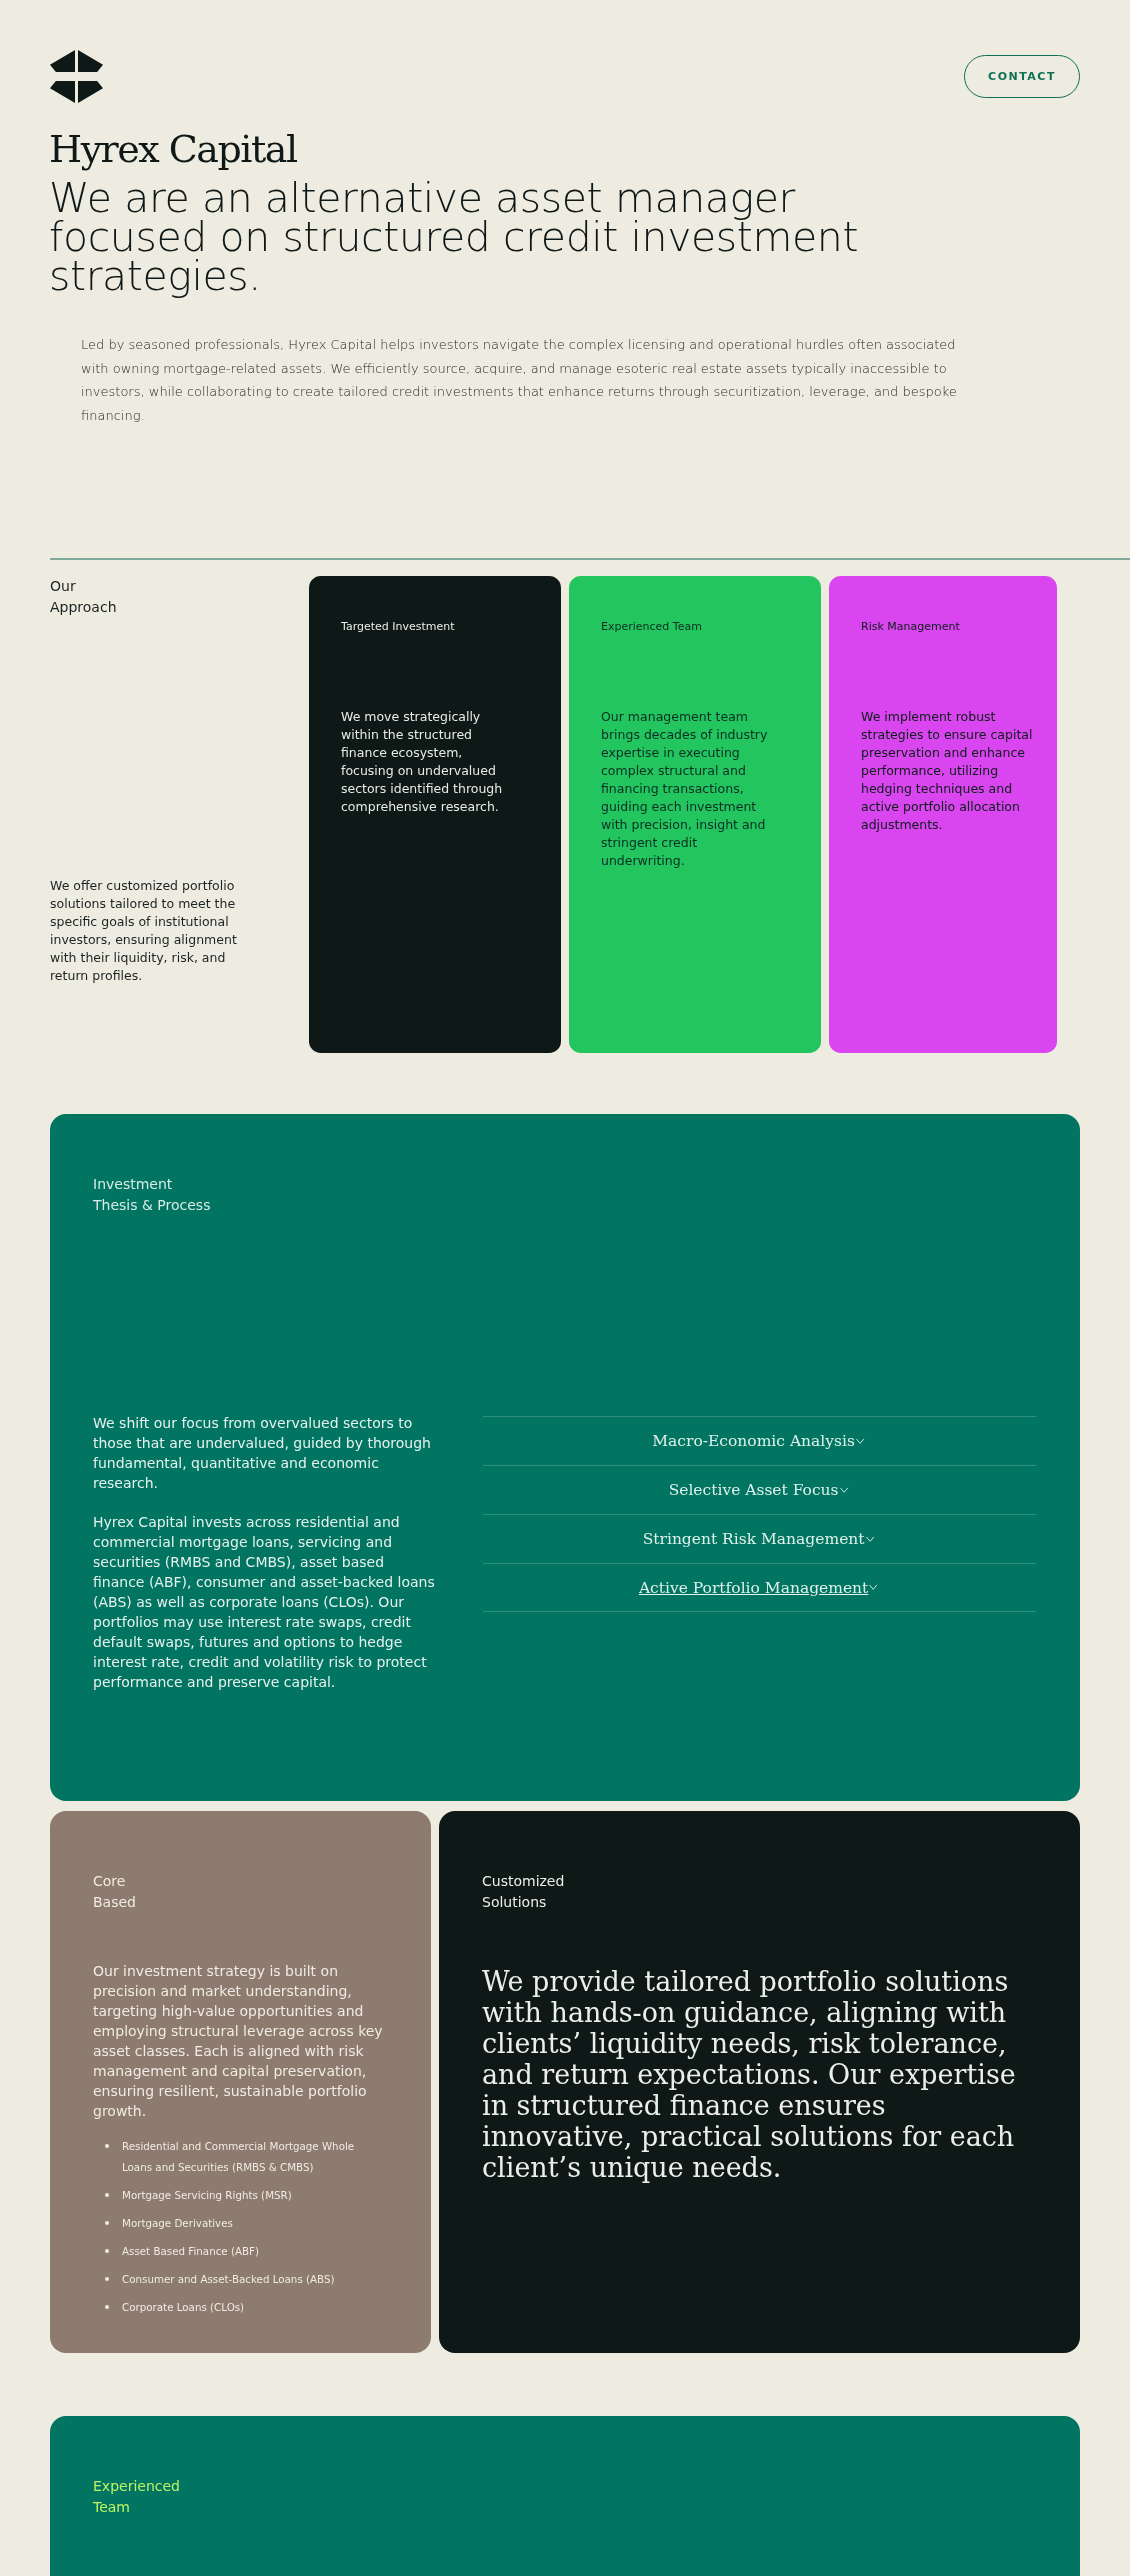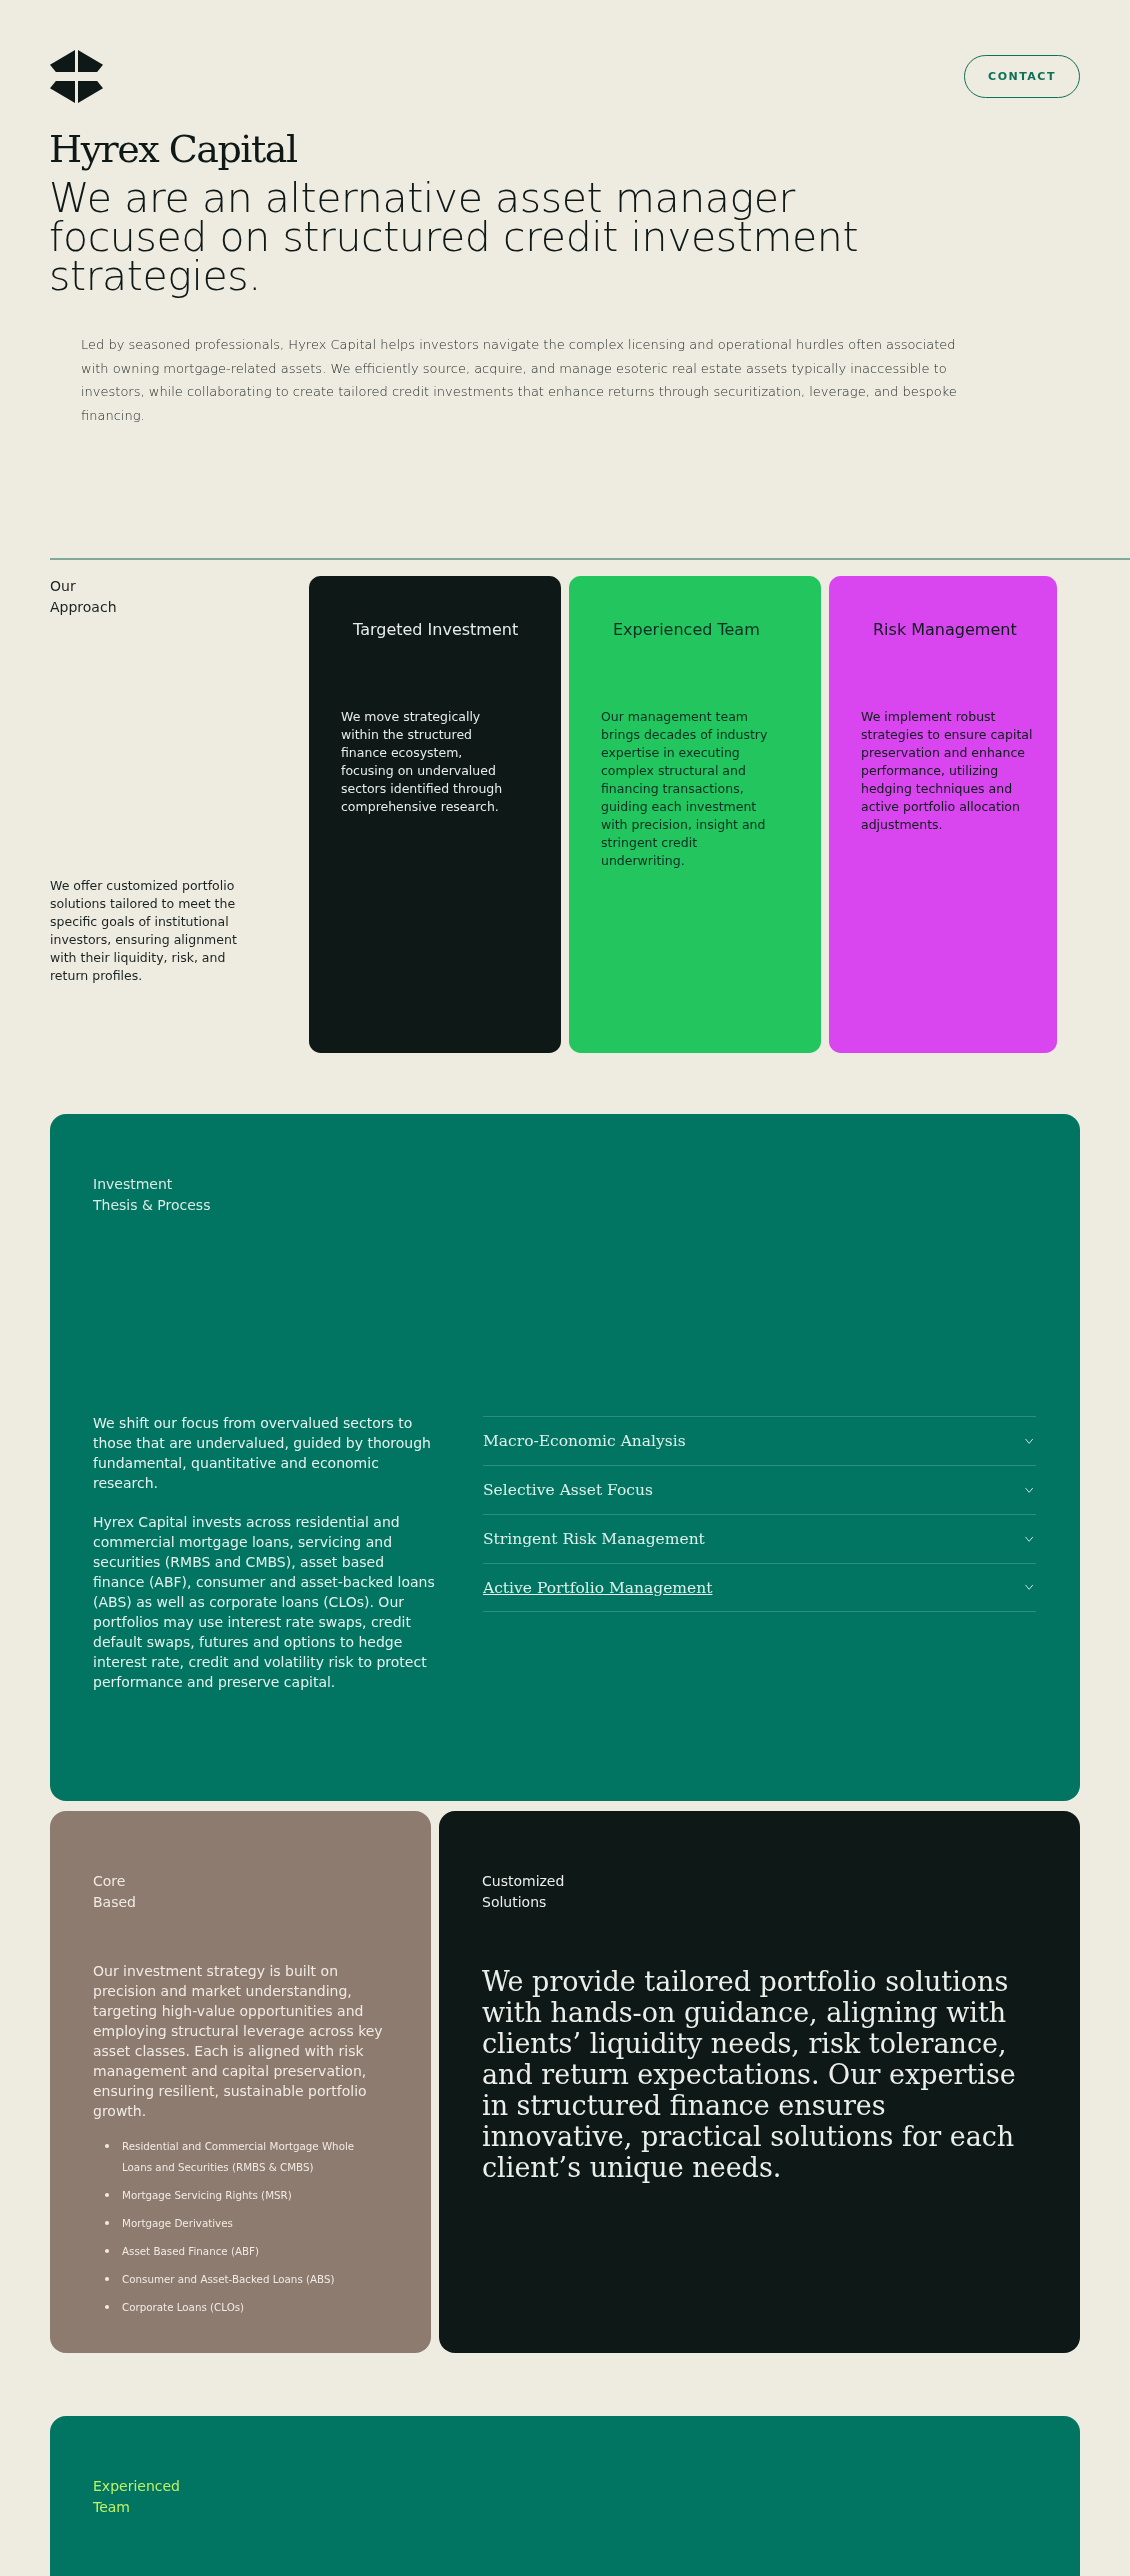--- a/index.html
+++ b/index.html
@@ -15,34 +15,34 @@
   .hero-title { left: 49px; top: 179px; width: 883px; font-family: "DejaVu Sans", sans-serif; font-weight: 200; font-size: 41px; line-height: 39px; color: #0e1817; letter-spacing: -0.4px; }
   .hero-desc { left: 50px; top: 333px; width: 883px; font-family: "DejaVu Sans", sans-serif; font-weight: 300; font-size: 13px; line-height: 23.6px; color: #1b2523; margin-left: 31px; }
 
   .divider { left: 50px; top: 558px; width: 1080px; height: 2.2px; background: #7fa99b; }
 
   
   .approach-label { left: 50px; top: 576px; font-family: "DejaVu Sans", sans-serif; font-size: 14px; line-height: 20.6px; color: #1a2422; }
   .approach-desc { left: 50px; top: 877px; width: 199px; font-family: "DejaVu Sans", sans-serif; font-size: 12.5px; line-height: 18px; color: #1a2422; }
 
   .card { border-radius: 11.8px; }
-  .card-title { position: absolute; left: 44px; top: 44px; font-family: "DejaVu Sans", sans-serif; font-size: 16px; }
+  .card-title { position: absolute; left: 32px; top: 44px; font-family: "DejaVu Sans", sans-serif; font-size: 11px; }
   .card-body { position: absolute; left: 32px; top: 132px; width: 177px; font-family: "DejaVu Sans", sans-serif; font-size: 12.5px; line-height: 18px; }
   .c1 { left: 309px; top: 576px; width: 252px; height: 477px; background: #0d1817; color: #e8ece8; }
   .c2 { left: 569px; top: 576px; width: 252px; height: 477px; background: #22c55e; color: #0d2e24; }
   .c3 { left: 829px; top: 576px; width: 228px; height: 477px; background: #d946ef; color: #0e1c1a; }
 
   
   .thesis { left: 50px; top: 1114px; width: 1030px; height: 687px; background: #027562; border-radius: 16px; color: #e6f2ee; }
   .thesis-label { position: absolute; left: 43px; top: 60px; font-family: "DejaVu Sans", sans-serif; font-size: 14px; line-height: 20.6px; color: #d8ece6; }
   .thesis-headline { position: absolute; left: 43px; top: 151px; width: 972px; font-family: "DejaVu Serif", serif; font-size: 31px; line-height: 36px; color: #e8f5f0; font-weight: 300; }
   .thesis-p1 { position: absolute; left: 43px; top: 299px; width: 346px; font-family: "DejaVu Sans", sans-serif; font-size: 14px; line-height: 20px; color: #e6f2ee; }
   .thesis-p2 { position: absolute; left: 43px; top: 398px; width: 346px; font-family: "DejaVu Sans", sans-serif; font-size: 14px; line-height: 20px; color: #e6f2ee; }
   .accordion { position: absolute; left: 433px; top: 302px; width: 553px; }
-  .acc-item { height: 49px; border-top: 1.5px solid #2d8e7a; display: flex; align-items: center; justify-content: space-between; cursor: pointer; }
+  .acc-item { height: 49px; border-top: 1.5px solid #2d8e7a; display: flex; align-items: center; justify-content: center; cursor: pointer; }
   .acc-item:last-child { border-bottom: 1.5px solid #2d8e7a; text-decoration: underline; }
   .acc-label { font-family: "DejaVu Serif", serif; font-size: 15.5px; color: #dff1eb; }
   .chev { width: 10.3px; height: 10.3px; margin-right: 1.5px; }
 
   
   .core { left: 50px; top: 1811px; width: 381px; height: 542px; background: #8c7b6e; border-radius: 16px; color: #f1ebe5; }
   .core-label { position: absolute; left: 43px; top: 60px; font-family: "DejaVu Sans", sans-serif; font-size: 14px; line-height: 20.6px; }
   .core-desc { position: absolute; left: 43px; top: 150px; width: 309px; font-family: "DejaVu Sans", sans-serif; font-size: 14px; line-height: 20px; }
   .core-list { position: absolute; left: 43px; top: 325px; width: 294px; list-style: none; }
   .core-list li { position: relative; padding-left: 29px; font-family: "DejaVu Sans", sans-serif; font-size: 10.3px; line-height: 20.6px; margin-bottom: 7.4px; }

